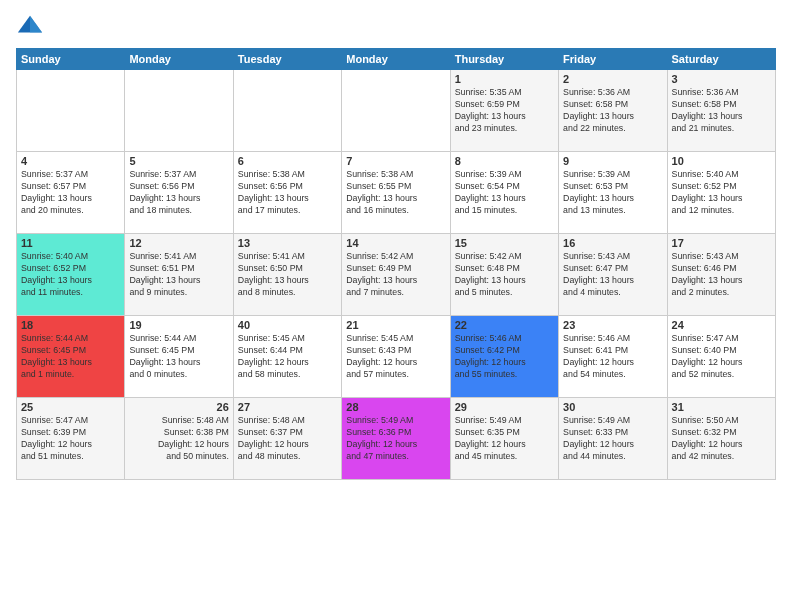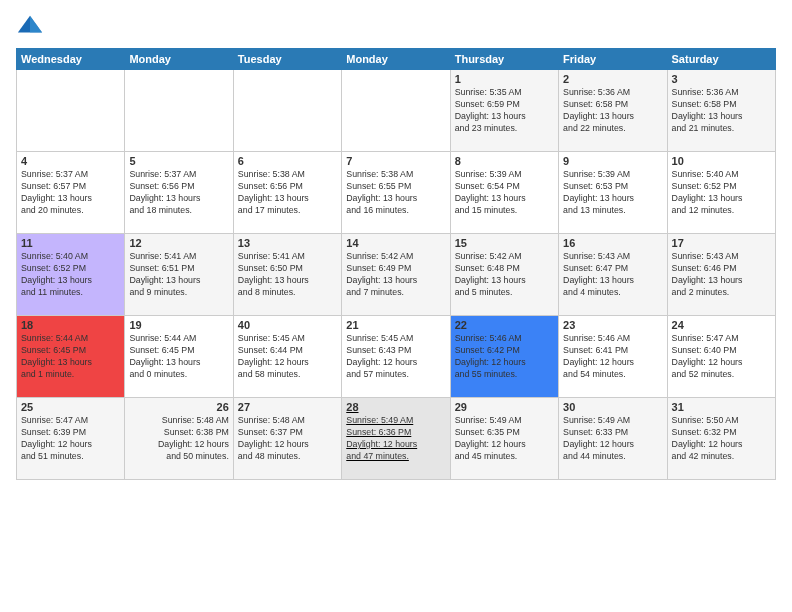--- a/index.html
+++ b/index.html
@@ -105,21 +105,21 @@
     </div>
     <div class="title-block">
       <div class="month-year"></div>
       <div class="location"></div>
     </div>
   </div>
 
   <table class="calendar">
     <thead>
       <tr>
-      <th>Wednesday</th>
+      <th>Sunday</th>
           <th>Monday</th>
           <th>Tuesday</th>
           <th>Monday</th>
           <th>Thursday</th>
           <th>Friday</th>
           <th>Saturday</th>
         </tr>
     </thead>
     <tbody id="calendar-body">
     <tr>
@@ -194,21 +194,21 @@
           </td>
           <td style="background: rgb(255, 255, 255);">
             <span class="day-num">10</span>
             <div class="day-info" style="white-space: pre-line;">Sunrise: 5:40 AM
 Sunset: 6:52 PM
 Daylight: 13 hours
 and 12 minutes.</div>
           </td>
         </tr>
         <tr>
-          <td style="background: #c4b5fd;">
+          <td style="background: #5eead4;">
             <span class="day-num">11</span>
             <div class="day-info" style="white-space: pre-line;">Sunrise: 5:40 AM
 Sunset: 6:52 PM
 Daylight: 13 hours
 and 11 minutes.</div>
           </td>
           <td style="background: rgb(245, 245, 245);">
             <span class="day-num">12</span>
             <div class="day-info" style="white-space: pre-line;">Sunrise: 5:41 AM
 Sunset: 6:51 PM
@@ -317,21 +317,21 @@
 Daylight: 12 hours
 and 50 minutes.</div>
           </td>
           <td style="background: rgb(245, 245, 245);">
             <span class="day-num">27</span>
             <div class="day-info" style="white-space: pre-line;">Sunrise: 5:48 AM
 Sunset: 6:37 PM
 Daylight: 12 hours
 and 48 minutes.</div>
           </td>
-          <td style="background: #e5e5e5; text-decoration: underline;">
+          <td style="background: #d946ef;">
             <span class="day-num">28</span>
             <div class="day-info" style="white-space: pre-line;">Sunrise: 5:49 AM
 Sunset: 6:36 PM
 Daylight: 12 hours
 and 47 minutes.</div>
           </td>
           <td style="background: rgb(245, 245, 245); margin-left: 29px;">
             <span class="day-num">29</span>
             <div class="day-info" style="white-space: pre-line;">Sunrise: 5:49 AM
 Sunset: 6:35 PM

